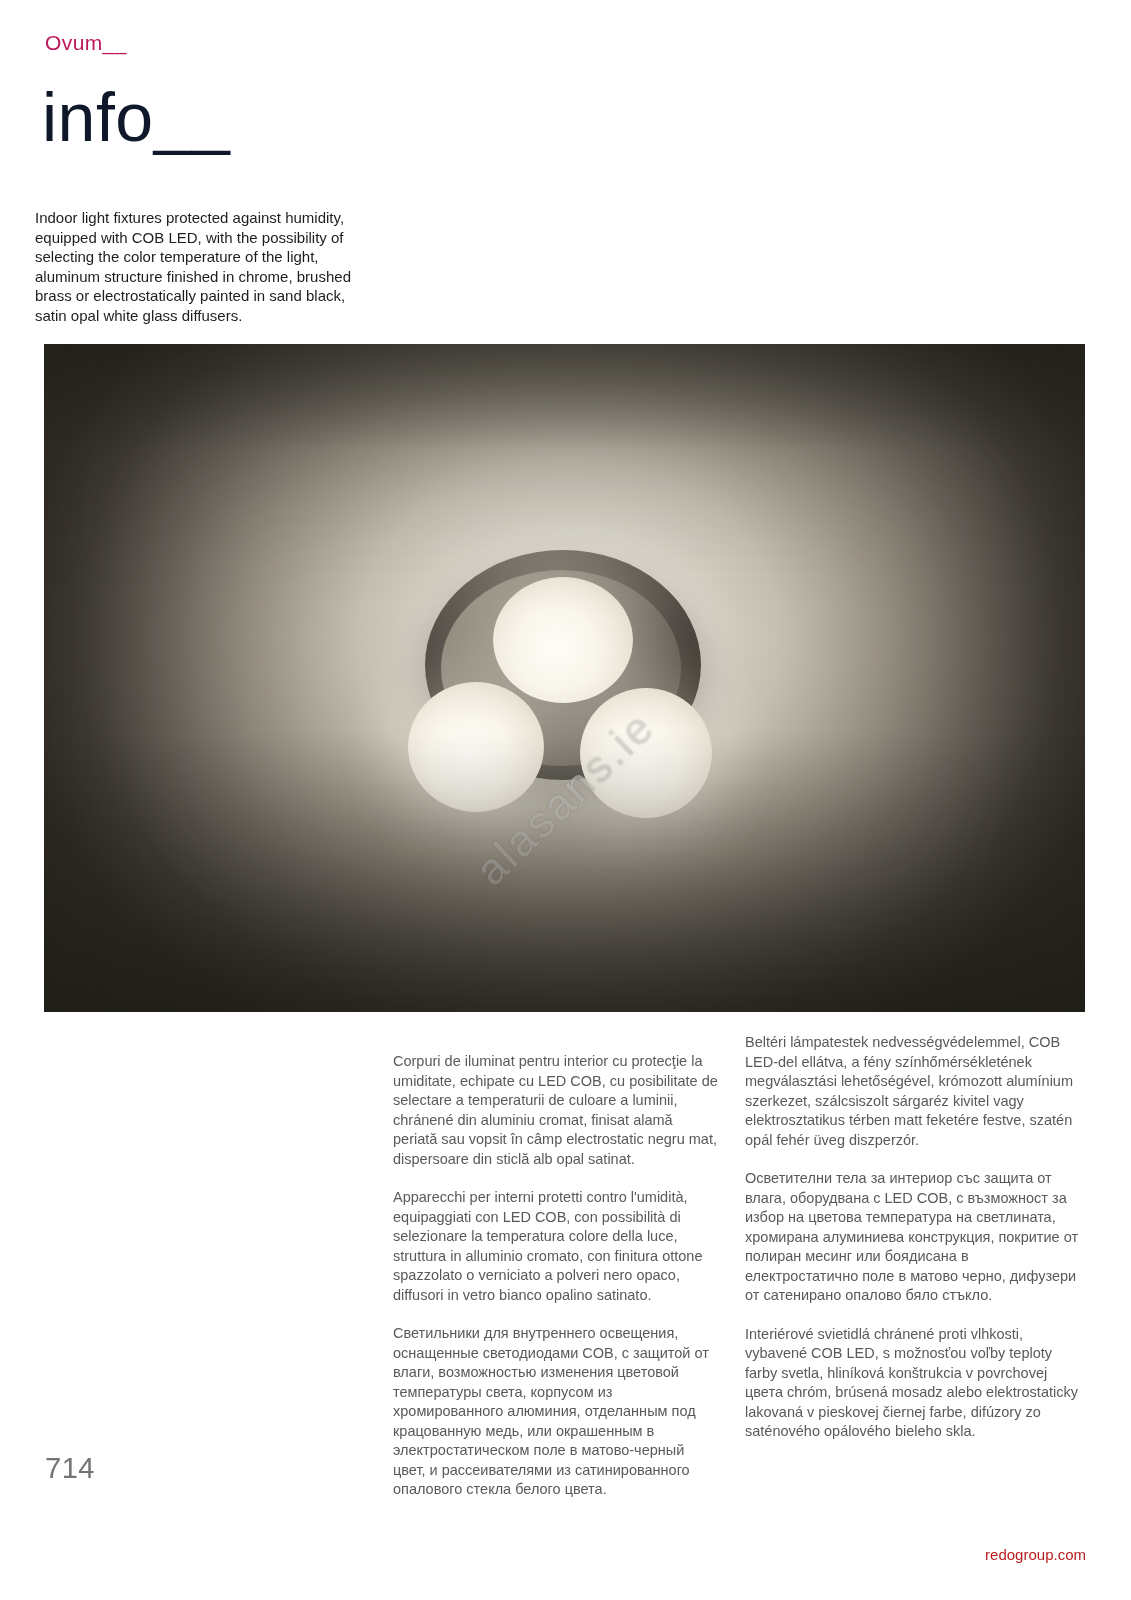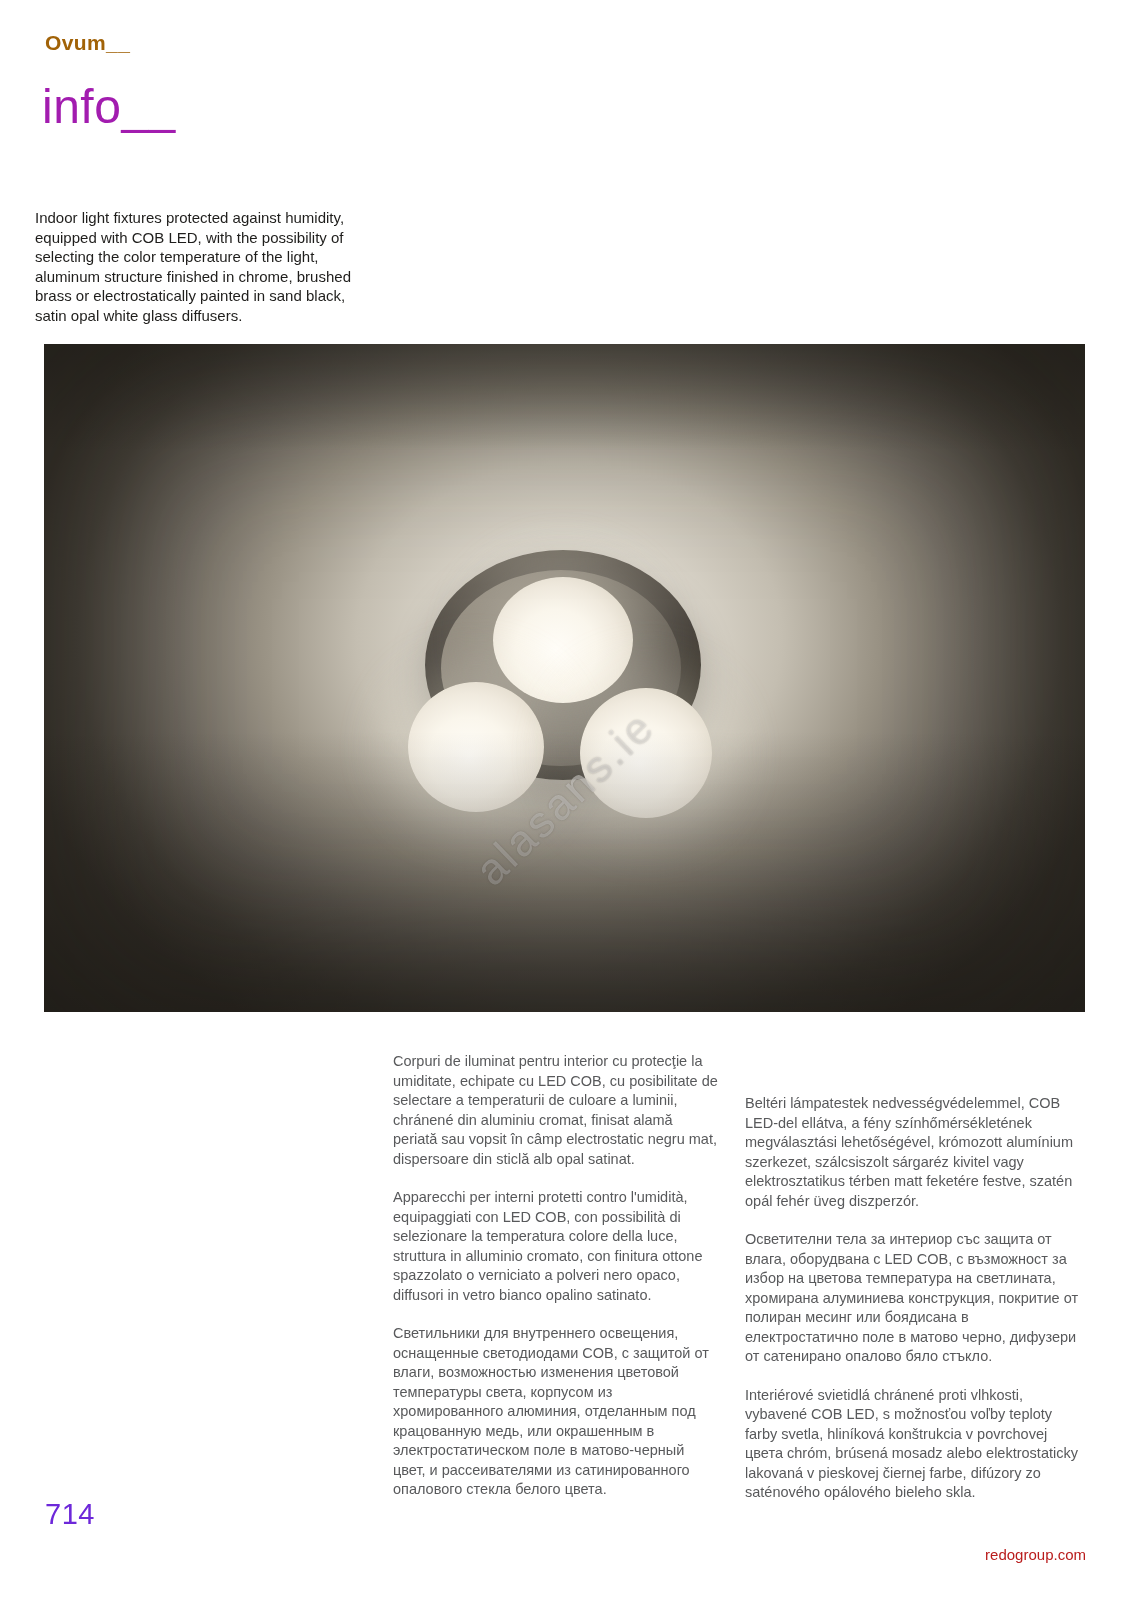--- a/index.html
+++ b/index.html
@@ -4,26 +4,26 @@
 <style>
   * { margin:0; padding:0; box-sizing:border-box; }
   html,body { background:#e8e8e8; }
   .page {
     position:relative; width:1131px; height:1600px; background:#ffffff;
     margin:0 auto; overflow:hidden;
     font-family:"Liberation Sans", sans-serif; color:#221f1f;
   }
   .product-name {
     position:absolute; left:45px; top:31px;
-    font-size:21px; font-weight:700; letter-spacing:0.4px; color:#a16207;
+    font-size:21px; font-weight:400; letter-spacing:0.4px; color:#be185d;
   }
   .page-title {
     position:absolute; left:42px; top:82px;
-    font-size:48px; font-weight:200; line-height:1.05;
-    letter-spacing:0.5px; color:#a21caf;
+    font-size:68px; font-weight:200; line-height:1.05;
+    letter-spacing:0.5px; color:#0f172a;
   }
   .intro {
     position:absolute; left:35px; top:208px; width:342px;
     font-size:15px; line-height:19.5px; font-weight:400; color:#1f1e1c;
   }
   
   .photo {
     position:absolute; left:44px; top:344px; width:1041px; height:668px;
     overflow:hidden;
     background:
@@ -69,25 +69,25 @@
     text-shadow:0 0 2px rgba(80,75,70,0.35);
     white-space:nowrap;
   }
   
   .col { position:absolute; }
   .col p {
     font-size:14.5px; line-height:19.5px; color:#58595b;
     margin:0 0 19px 0; font-weight:400;
   }
   .col-left  { left:393px; top:1052px; width:326px; }
-  .col-right { left:745px; top:1094px; width:336px; }
+  .col-right { left:745px; top:1033px; width:336px; }
   
   .page-number {
-    position:absolute; left:45px; top:1498px;
-    font-size:29px; font-weight:500; color:#6d28d9; letter-spacing:0.5px;
+    position:absolute; left:45px; top:1452px;
+    font-size:29px; font-weight:500; color:#737373; letter-spacing:0.5px;
   }
   .website {
     position:absolute; right:45px; top:1546px;
     font-size:15px; color:#b91c1c; text-decoration:none; cursor:pointer;
   }
 </style>
 </head>
 <body>
 
 <div class="page">

